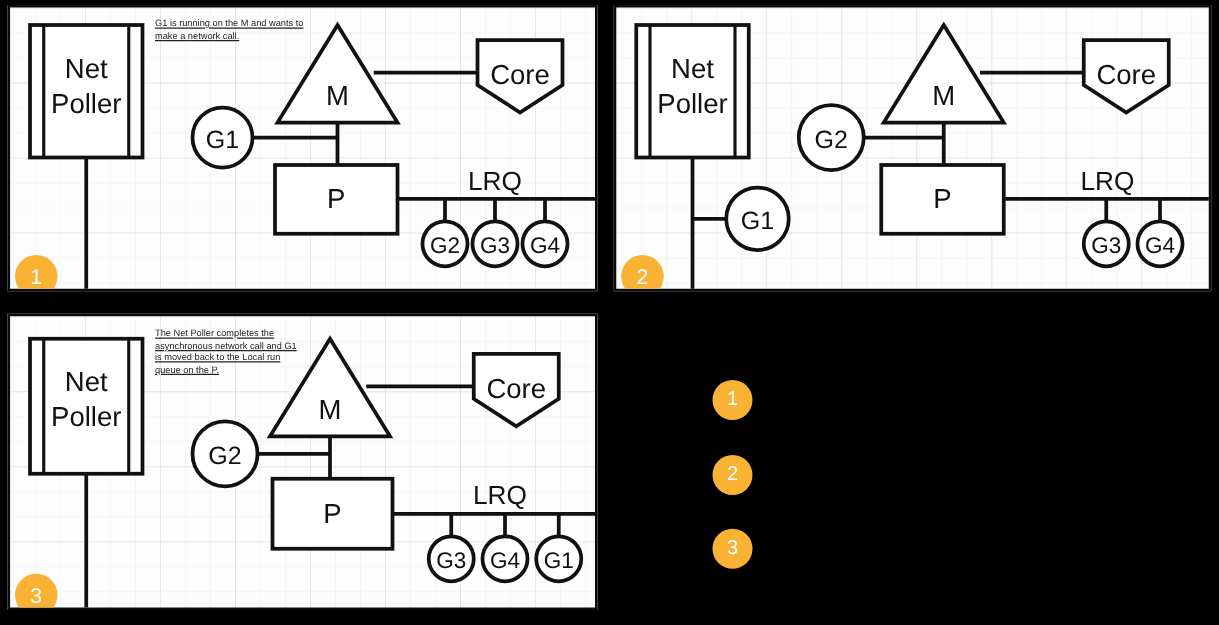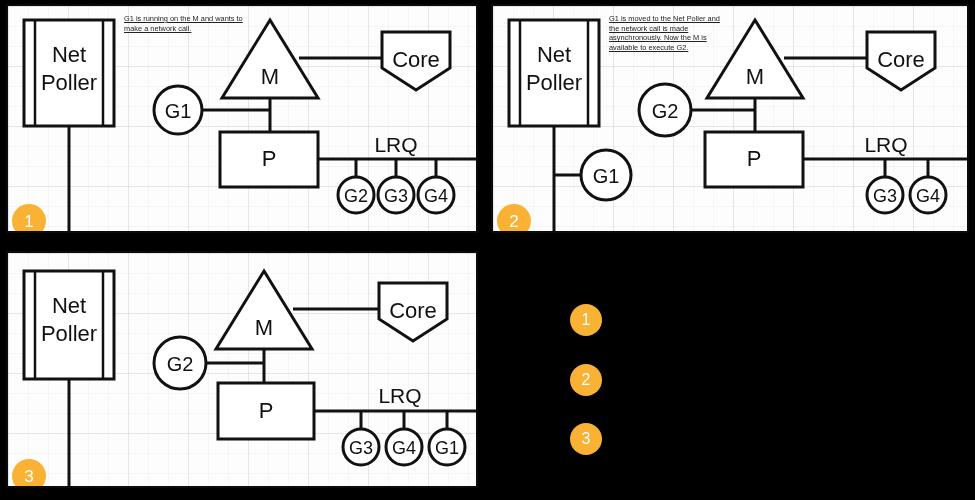--- a/index.html
+++ b/index.html
@@ -144,21 +144,20 @@
       <line x1="310" y1="153" x2="478" y2="153" stroke="#111" stroke-width="3"></line>
       <text x="393" y="146" text-anchor="middle" font-size="21" class="shape-text">LRQ</text>
       <line x1="392" y1="153" x2="392" y2="172" stroke="#111" stroke-width="3"></line>
       <circle cx="392" cy="189" r="18" fill="#fff" stroke="#111" stroke-width="3"></circle>
       <text x="392" y="196" text-anchor="middle" font-size="18" class="shape-text">G3</text>
       <line x1="435" y1="153" x2="435" y2="172" stroke="#111" stroke-width="3"></line>
       <circle cx="435" cy="189" r="18" fill="#fff" stroke="#111" stroke-width="3"></circle>
       <text x="435" y="196" text-anchor="middle" font-size="18" class="shape-text">G4</text>
     </svg>
 
-    <div class="cap" style="left:116px;top:8px;">G1 is moved to the Net Poller and the network call is made asynchronously. Now the M is available to execute G2.</div>
 
     <div class="badge" style="left:4px;top:198px;">2</div>
   </div>
 
   <div class="panel" style="left:6px;top:251px;width:472px;height:237px;">
     <div class="grid"></div>
 
     <svg width="472" height="237" viewBox="0 0 472 237">
       <rect x="16" y="18" width="90" height="108" fill="#fff" stroke="#111" stroke-width="3"></rect>
       <line x1="27" y1="18" x2="27" y2="126" stroke="#111" stroke-width="2.5"></line>
@@ -190,20 +189,21 @@
       <circle cx="353" cy="194" r="18" fill="#fff" stroke="#111" stroke-width="3"></circle>
       <text x="353" y="201" text-anchor="middle" font-size="18" class="shape-text">G3</text>
       <line x1="396" y1="158" x2="396" y2="177" stroke="#111" stroke-width="3"></line>
       <circle cx="396" cy="194" r="18" fill="#fff" stroke="#111" stroke-width="3"></circle>
       <text x="396" y="201" text-anchor="middle" font-size="18" class="shape-text">G4</text>
       <line x1="439" y1="158" x2="439" y2="177" stroke="#111" stroke-width="3"></line>
       <circle cx="439" cy="194" r="18" fill="#fff" stroke="#111" stroke-width="3"></circle>
       <text x="439" y="201" text-anchor="middle" font-size="18" class="shape-text">G1</text>
     </svg>
 
+    <div class="cap" style="left:116px;top:9px;">The Net Poller completes the asynchronous network call and G1 is moved back to the Local run queue on the P.</div>
 
     <div class="badge" style="left:4px;top:206px;">3</div>
   </div>
 
   <div style="position:absolute;left:490px;top:251px;width:485px;height:249px;background:#000;">
     <div class="legend-badge" style="left:80px;top:53px;">1</div>
     <div class="legend-badge" style="left:80px;top:113px;">2</div>
     <div class="legend-badge" style="left:80px;top:172px;">3</div>
   </div>
 

